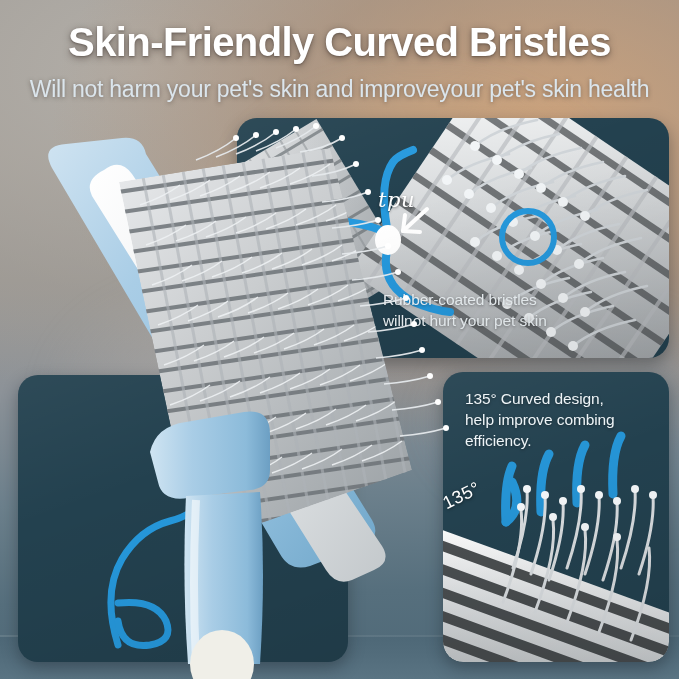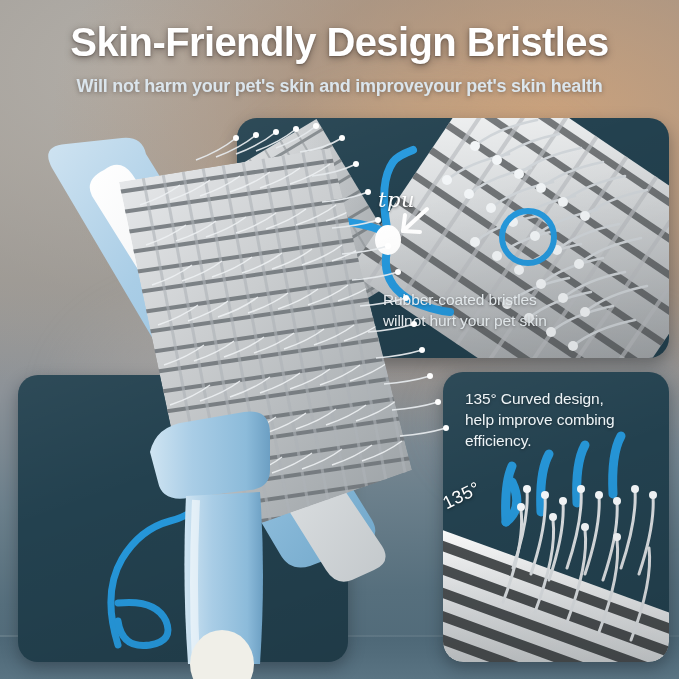--- a/index.html
+++ b/index.html
@@ -38,21 +38,21 @@
   
   .header{position:absolute;left:0;top:0;width:679px;height:112px;z-index:40;}
   .h-title{
     position:absolute;left:50%;top:20px;transform:translateX(-50%);
     white-space:nowrap;color:#ffffff;font-size:40px;font-weight:700;
     letter-spacing:-.6px;
     text-shadow:0 2px 7px rgba(60,50,45,.55),0 1px 2px rgba(60,50,45,.45);
   }
   .h-sub{
     position:absolute;left:50%;top:76px;transform:translateX(-50%);
-    white-space:nowrap;color:#dbe5ec;font-size:18px;font-weight:700;
+    white-space:nowrap;color:#dbe5ec;font-size:23px;font-weight:400;
     letter-spacing:-.25px;
     text-shadow:0 1px 4px rgba(60,50,45,.5);
   }
 
   
   .panel{position:absolute;border-radius:20px;background:#23414f;overflow:hidden;}
   .panel::after{
     content:"";position:absolute;inset:0;border-radius:20px;
     background:linear-gradient(160deg,rgba(255,255,255,.05) 0%,rgba(255,255,255,0) 38%,rgba(0,0,0,.10) 100%);
     pointer-events:none;
@@ -536,17 +536,17 @@
       <circle cx="446" cy="428" r="3"></circle>
     </g>
 
     <path d="M150 452 q6 -26 36 -30 l58 -10 q26 -4 26 22 l0 36 q0 18 -20 20 l-62 8 q-26 4 -30 -16 Z" fill="url(#handleG)"></path>
     <path d="M186 496 q-4 86 2 168 l72 0 q6 -92 0 -172 Z" fill="url(#handleG)"></path>
     <path d="M196 500 q-4 84 0 164" fill="none" stroke="rgba(255,255,255,.55)" stroke-width="8"></path>
     <ellipse cx="222" cy="664" rx="32" ry="34" fill="#f0efe8"></ellipse>
   </svg>
 
   <div class="header">
-    <div class="h-title">Skin-Friendly Design Bristles</div>
+    <div class="h-title">Skin-Friendly Curved Bristles</div>
     <div class="h-sub">Will not harm your pet's skin and improveyour pet's skin health</div>
   </div>
 
 </div>
 
 </body></html>

